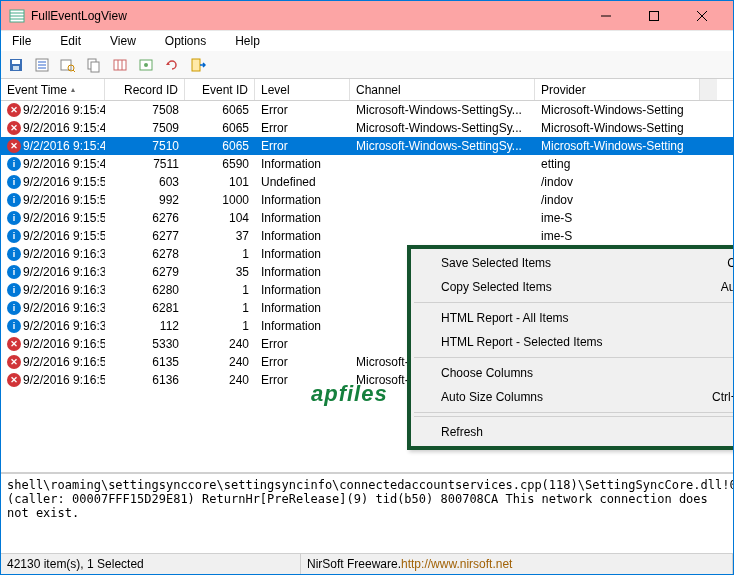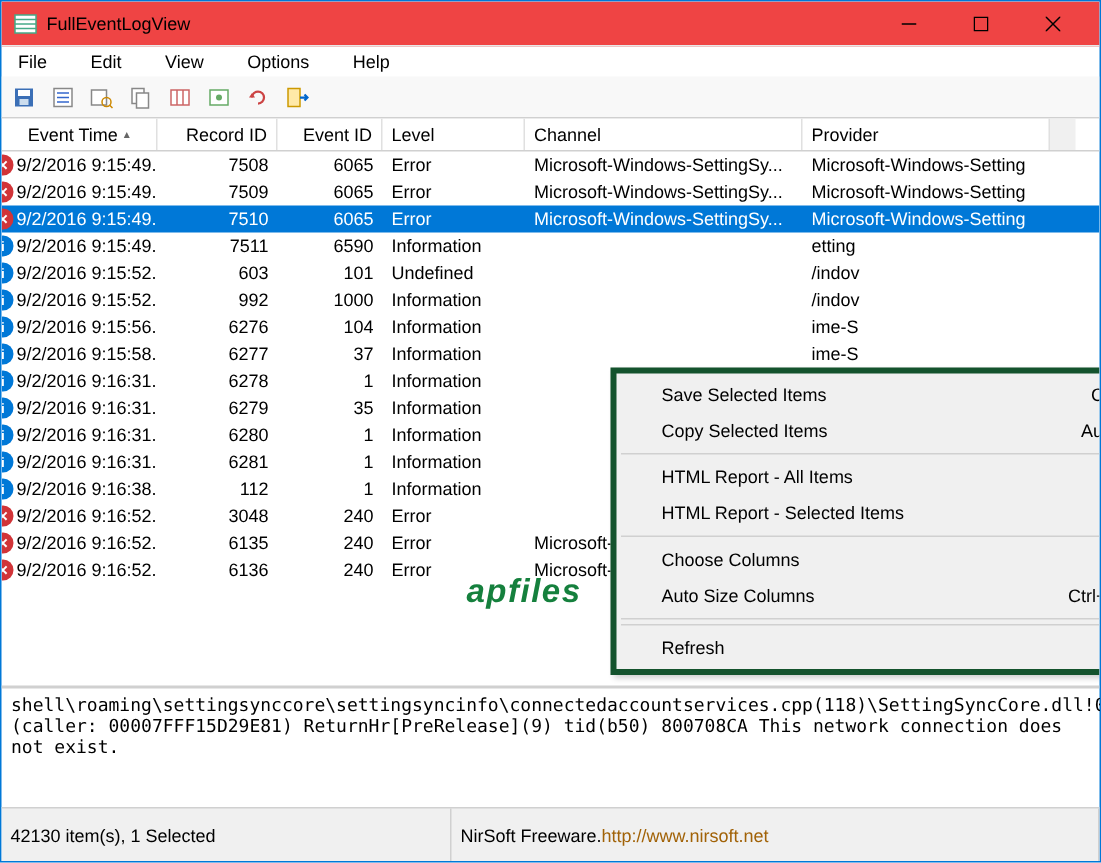--- a/index.html
+++ b/index.html
@@ -1,48 +1,48 @@
 <!DOCTYPE html>
 <html><head>
 <meta charset="utf-8">
 <style>
 * { box-sizing: border-box; margin: 0; padding: 0; }
 body { font-family: "Segoe UI", Tahoma, sans-serif; font-size: 12px; background: #fff; width: 734px; height: 575px; overflow: hidden; display: flex; flex-direction: column; border: 1px solid #0078d7; }
-.titlebar { height: 30px; background: #ef4444; display: flex; align-items: center; padding: 4px 8px; border-bottom: 1px solid #e8e8e8; }
+.titlebar { height: 30px; background: #fca5a5; display: flex; align-items: center; padding: 4px 8px; border-bottom: 1px solid #e8e8e8; }
 .titlebar-icon { width: 16px; height: 16px; margin-right: 6px; }
 .titlebar-title { flex: 1; font-size: 12px; }
 .titlebar-btns { display: flex; gap: 2px; }
 .titlebar-btn { width: 46px; height: 28px; display: flex; align-items: center; justify-content: center; cursor: pointer; }
 .menubar { height: 20px; display: flex; align-items: center; padding: 0 4px; gap: 15px; }
 .menu-item { padding: 2px 7px; cursor: pointer; }
 .toolbar { height: 28px; display: flex; align-items: center; padding: 2px 4px; gap: 4px; border-bottom: 1px solid #d0d0d0; background: #f8f8f8; }
 .tool-btn { width: 22px; height: 22px; display: flex; align-items: center; justify-content: center; cursor: pointer; border: 1px solid transparent; }
 .grid-container { flex: 1; overflow: hidden; position: relative; border-bottom: 1px solid #d0d0d0; }
 .grid-header { height: 22px; display: flex; background: #fff; border-bottom: 1px solid #d0d0d0; position: relative; }
 .grid-header-cell { padding: 3px 6px; border-right: 1px solid #e0e0e0; font-size: 12px; display: flex; align-items: center; cursor: pointer; white-space: nowrap; overflow: hidden; }
 .sort-arrow { margin-left: 4px; font-size: 8px; color: #666; }
 .grid-body { overflow-y: auto; height: calc(100% - 22px); position: relative; }
 .grid-row { height: 18px; display: flex; align-items: center; white-space: nowrap; }
 .grid-row.selected { background: #0078d7; color: #fff; }
 .grid-cell { padding: 1px 6px; overflow: hidden; text-overflow: ellipsis; font-size: 12px; display: flex; align-items: center; }
 .row-icon { width: 14px; height: 14px; margin-right: 2px; flex-shrink: 0; border-radius: 50%; display: inline-flex; align-items: center; justify-content: center; font-size: 9px; font-weight: bold; color: #fff; }
 .icon-error { background: #d13438; }
 .icon-info { background: #0078d7; }
-.col-time { width: 104px; justify-content: center; }
+.col-time { width: 104px; }
 .col-record { width: 80px; text-align: right; justify-content: flex-end; }
 .col-event { width: 70px; text-align: right; justify-content: flex-end; }
 .col-level { width: 95px; }
 .col-channel { width: 185px; }
 .col-provider { width: 165px; }
 .context-menu { position: absolute; top: 166px; left: 406px; width: 368px; background: #f0f0f0; border: 4px solid #14532d; box-shadow: 2px 2px 4px rgba(0,0,0,0.2); z-index: 100; padding: 2px; }
 .ctx-item { height: 24px; display: flex; align-items: center; padding: 0 8px 0 28px; cursor: pointer; font-size: 12px; }
 .ctx-shortcut { margin-left: auto; }
 .ctx-sep { height: 1px; background: #d0d0d0; margin: 3px 1px; }
 .detail-pane { height: 80px; padding: 4px 6px; font-family: Consolas, monospace; font-size: 12px; line-height: 14px; overflow: auto; border-top: 1px solid #d0d0d0; white-space: pre-wrap; }
-.statusbar { height: 36px; display: flex; align-items: flex-start; border-top: 1px solid #d0d0d0; background: #f0f0f0; font-size: 12px; }
+.statusbar { height: 21px; display: flex; align-items: flex-start; border-top: 1px solid #d0d0d0; background: #f0f0f0; font-size: 12px; }
 .status-cell { padding: 2px 6px; border-right: 1px solid #d0d0d0; height: 100%; display: flex; align-items: center; }
 .status-link { color: #a16207; }
 .hscroll { height: 17px; background: #f0f0f0; display: flex; align-items: center; border-top: 1px solid #d0d0d0; }
 .hscroll-btn { width: 17px; height: 17px; background: #f0f0f0; border: 1px solid #c0c0c0; display:flex; align-items:center; justify-content:center; font-size:8px; color:#606060;}
 .hscroll-track { flex: 1; height: 17px; position: relative; }
 .vscroll-stub { width: 17px; background: #f0f0f0; }
 .watermark { position: absolute; top: 280px; left: 310px; font-size: 22px; color: #15803d; font-weight: bold; letter-spacing: 1px; z-index: 0; pointer-events: none; font-style: italic;}
 </style>
 </head>
 <body>
@@ -297,21 +297,21 @@
         <div class="grid-cell col-event">1</div>
         <div class="grid-cell col-level">Information</div>
         <div class="grid-cell col-channel"></div>
         <div class="grid-cell col-provider">ZSync</div>
       </div>
       <div class="grid-row">
         <div class="grid-cell col-time">
           <span class="row-icon icon-error">✕</span>
           <span>9/2/2016 9:16:52...</span>
         </div>
-        <div class="grid-cell col-record">3048</div>
+        <div class="grid-cell col-record">5330</div>
         <div class="grid-cell col-event">240</div>
         <div class="grid-cell col-level">Error</div>
         <div class="grid-cell col-channel"></div>
         <div class="grid-cell col-provider">pplica</div>
       </div>
       <div class="grid-row">
         <div class="grid-cell col-time">
           <span class="row-icon icon-error">✕</span>
           <span>9/2/2016 9:16:52...</span>
         </div>

